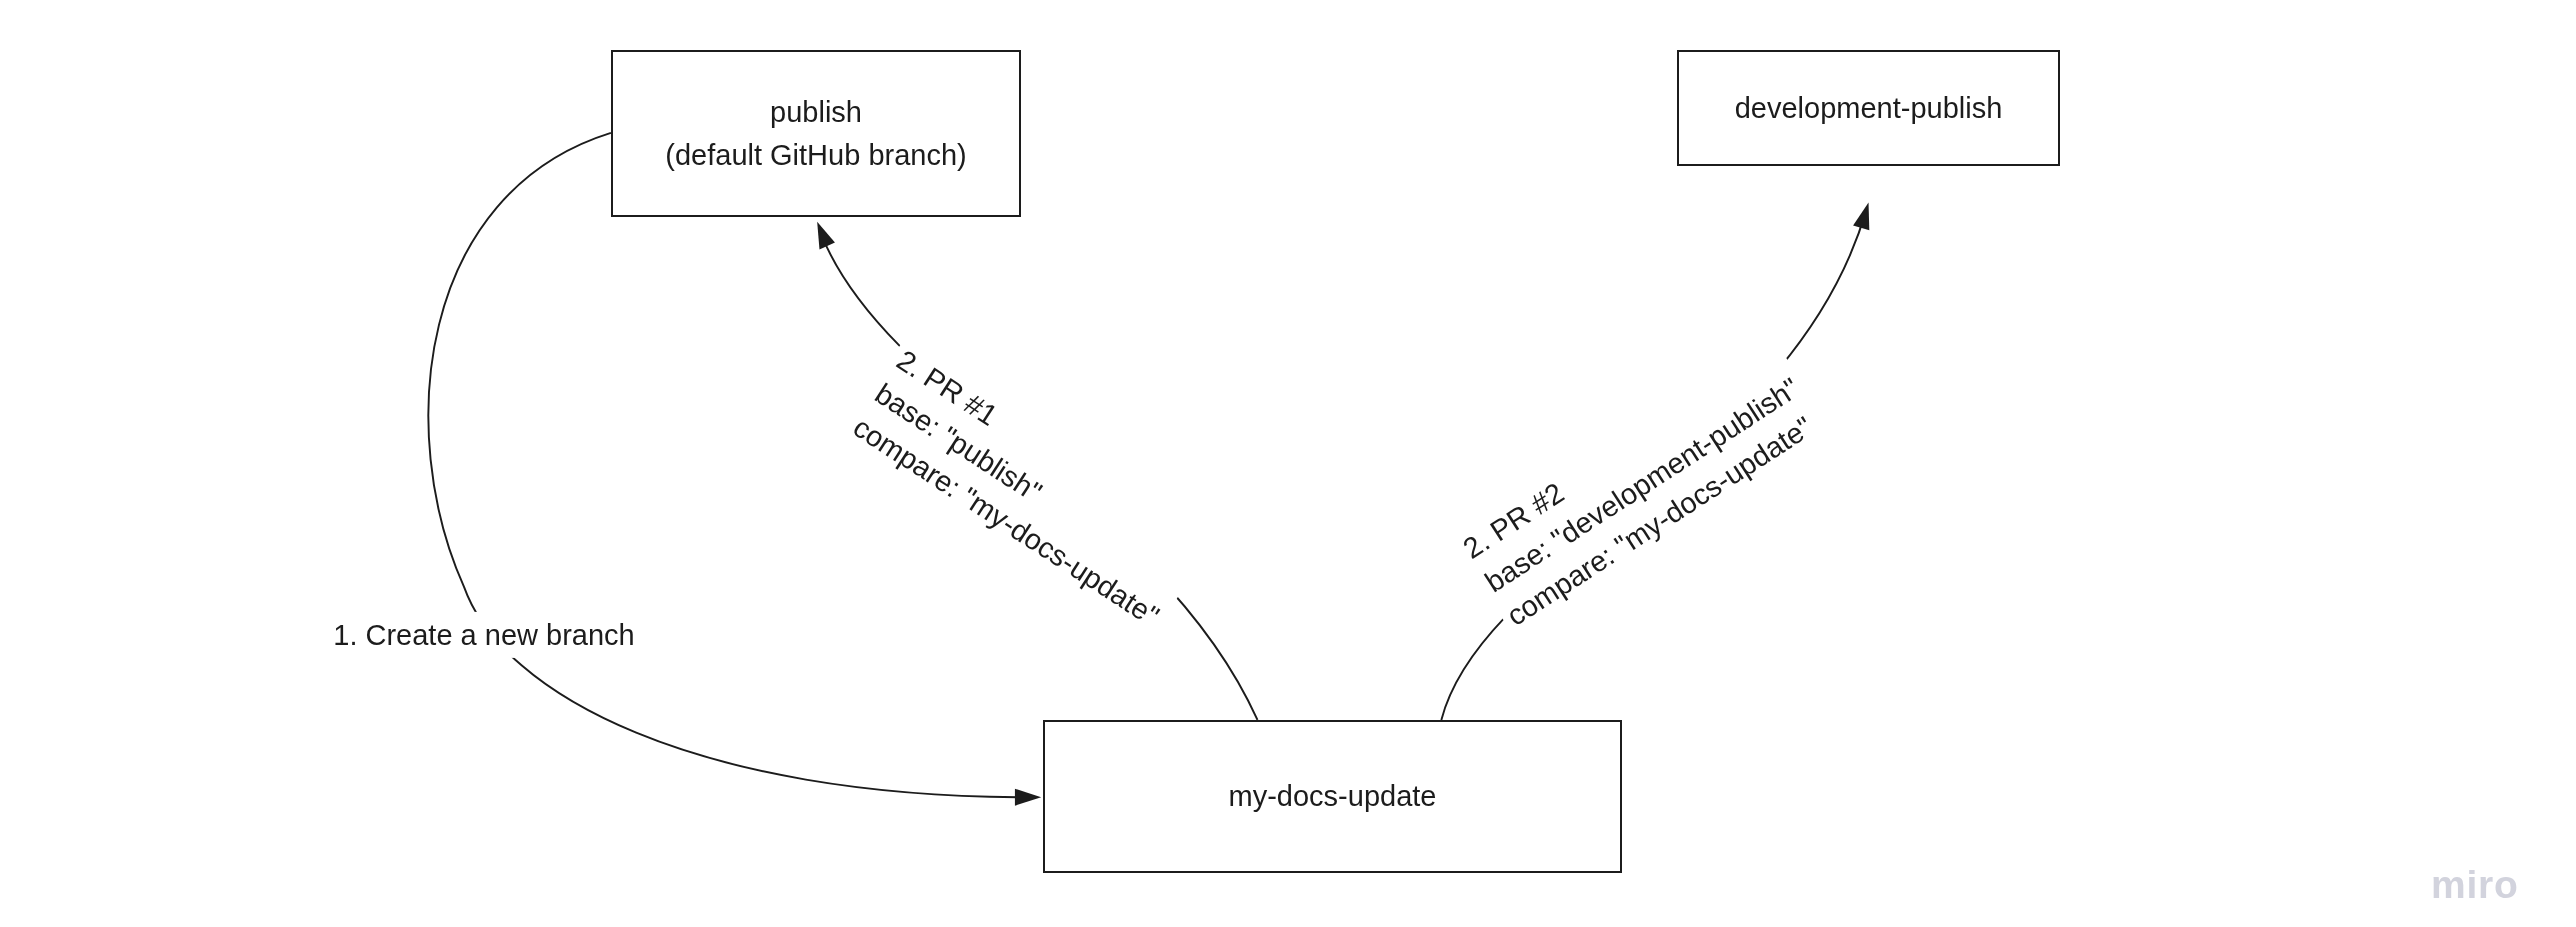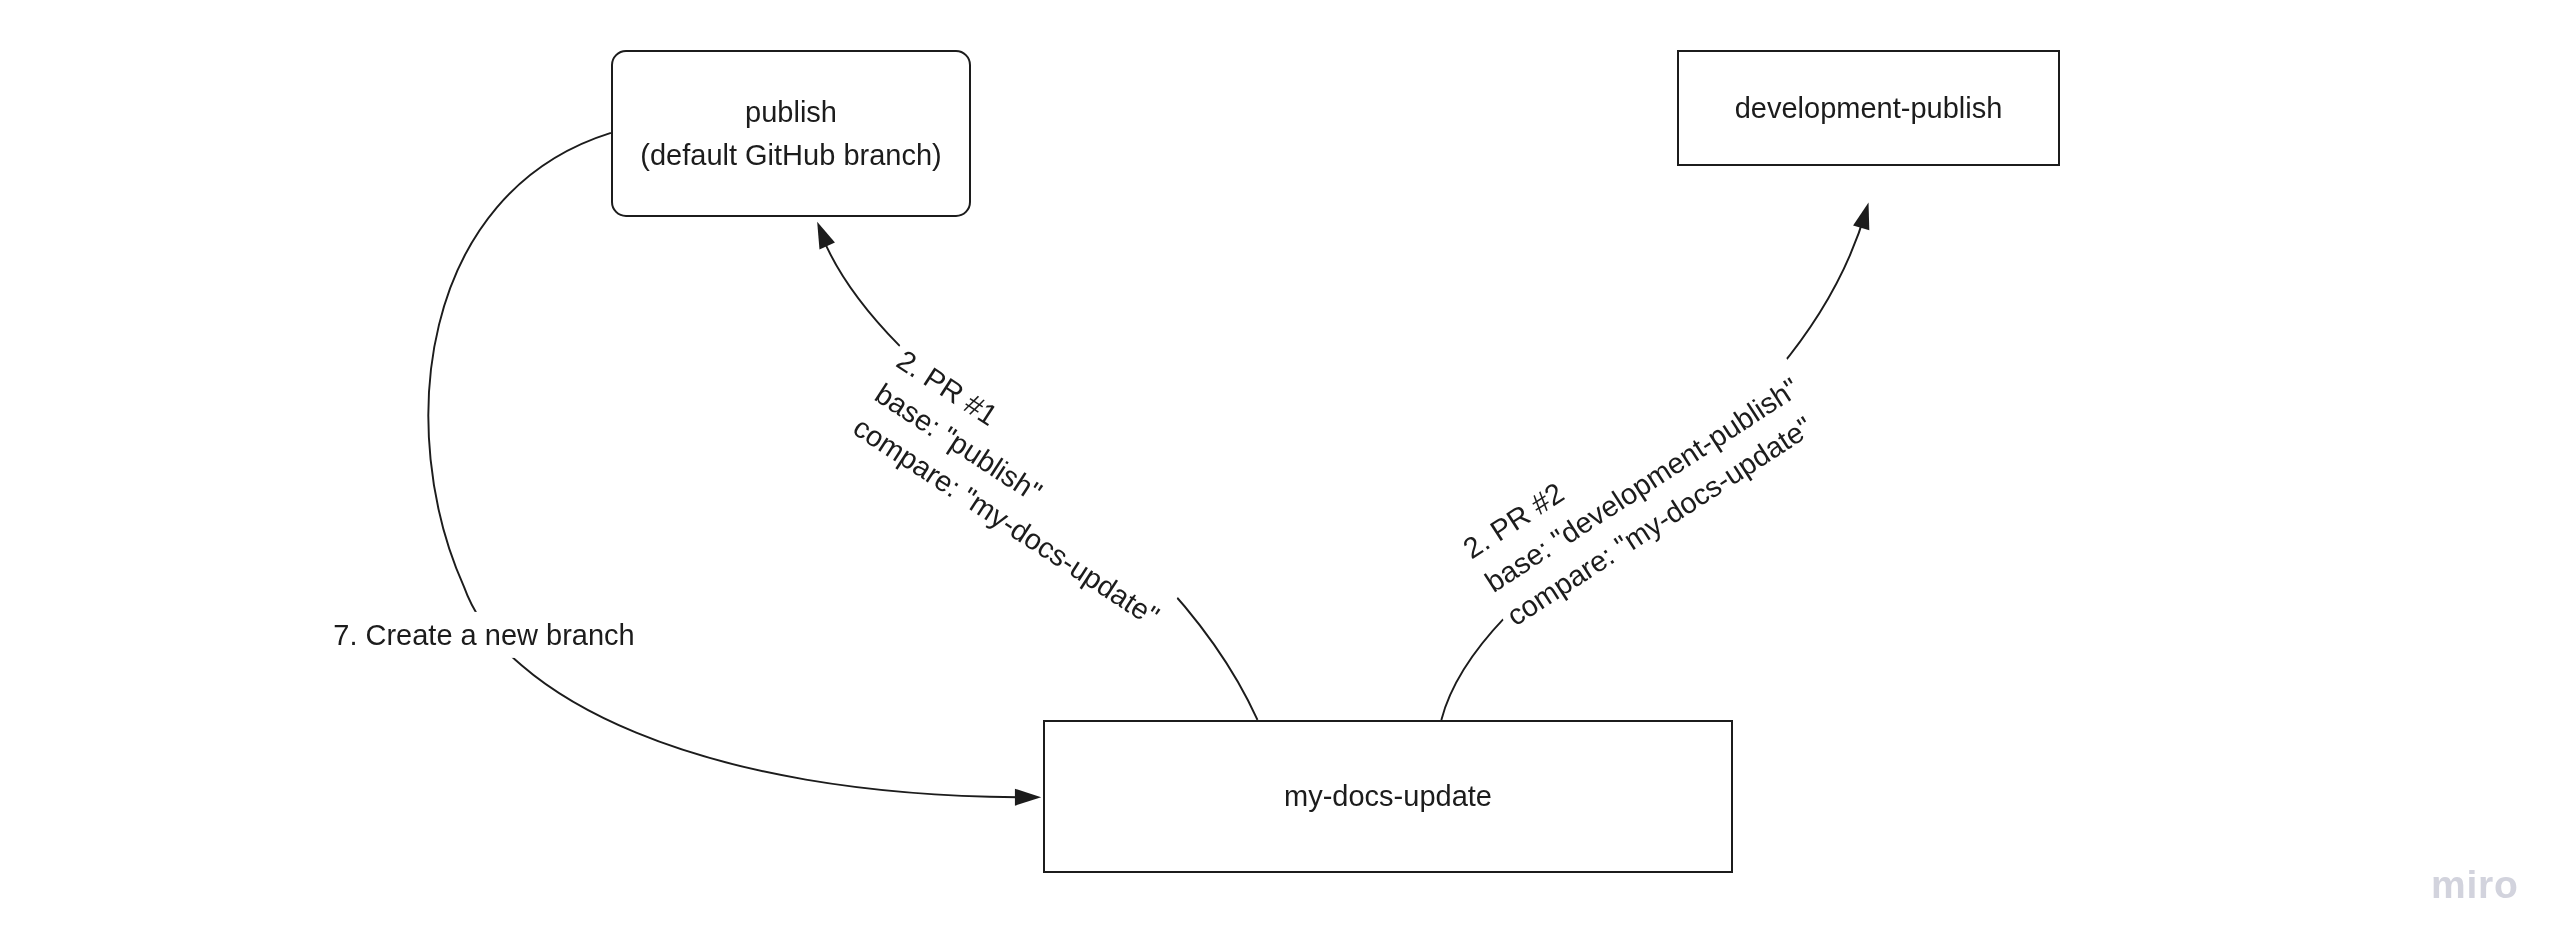--- a/index.html
+++ b/index.html
@@ -42,23 +42,23 @@
     align-items: center;
     justify-content: center;
     text-align: center;
   }
   .node-label {
     font-size: 29px;
     line-height: 1.45;
     white-space: pre-line;
     color: var(--ink, #1c1c1c);
   }
-  #node-publish          { left: 611px;  top: 50px;  width: 360px; height: 167px; border-radius: 15px; }
+  #node-publish          { left: 611px;  top: 50px;  width: 410px; height: 167px; }
   #node-development      { left: 1677px; top: 50px;  width: 383px; height: 116px; }
-  #node-my-docs-update   { left: 1043px; top: 720px; width: 690px; height: 153px; }
+  #node-my-docs-update   { left: 1043px; top: 720px; width: 579px; height: 153px; }
 
   .annotation {
     position: absolute;
     z-index: 2;
     background: #ffffff;
     font-size: 29px;
     line-height: 1.38;
     white-space: pre-line;
     padding: 3.1px 6.2px;
     color: var(--ink, #1c1c1c);
@@ -113,21 +113,21 @@
   </div>
 
   <div class="node" id="node-development">
     <span class="node-label">development-publish</span>
   </div>
 
   <div class="node" id="node-my-docs-update">
     <span class="node-label">my-docs-update</span>
   </div>
 
-  <div class="annotation" id="label-step1">7. Create a new branch</div>
+  <div class="annotation" id="label-step1">1. Create a new branch</div>
 
   <div class="annotation" id="label-pr1">2. PR #1
 base: "publish"
 compare: "my-docs-update"</div>
 
   <div class="annotation" id="label-pr2">2. PR #2
 base: "development-publish"
 compare: "my-docs-update"</div>
 
   <div id="watermark">miro</div>

